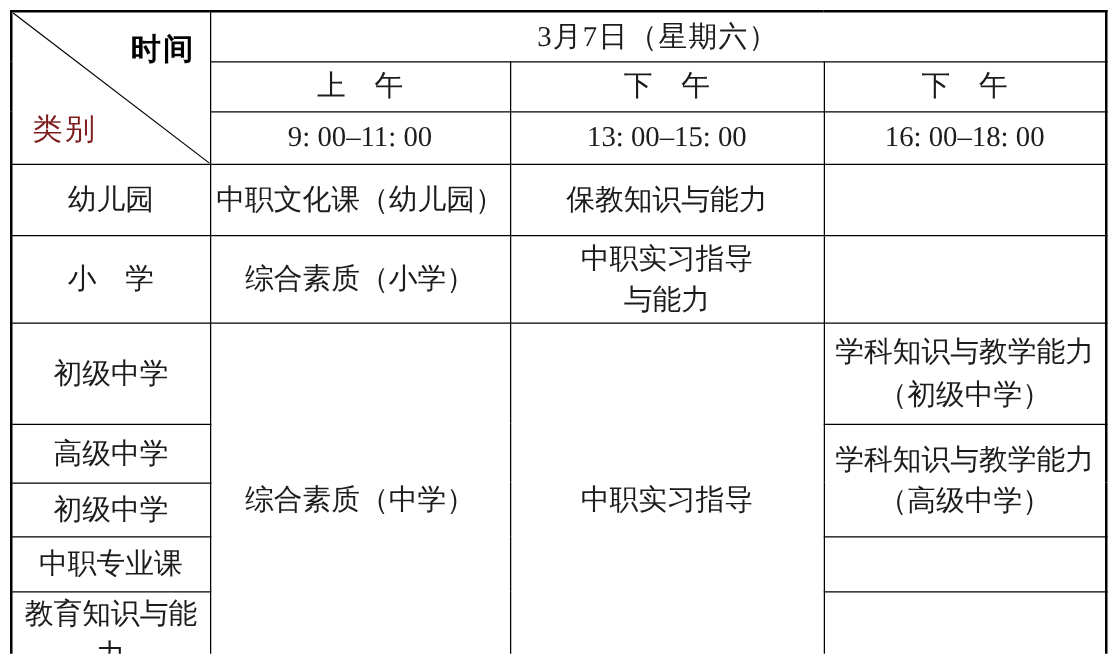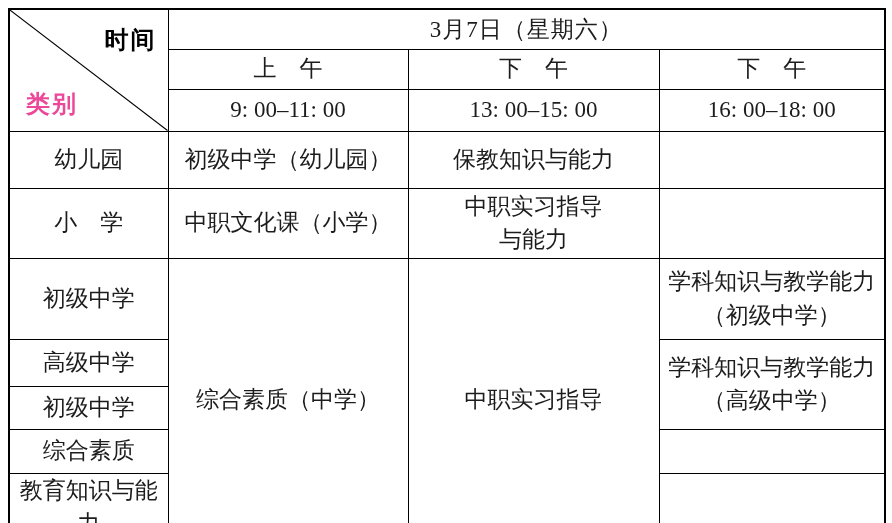--- a/index.html
+++ b/index.html
@@ -80,22 +80,22 @@
     right: 11px;
     font-weight: bold;
     color: #000;
     font-size: 24px;
     letter-spacing: 2px;
   }
   .corner-cat {
     position: absolute;
     bottom: 9px;
     left: 16px;
-    font-weight: bold;
-    color: #ec4899;
+    font-weight: normal;
+    color: #7f1d1d;
     font-size: 24px;
     letter-spacing: 2px;
   }
 </style>
 </head>
 <body>
 
 <div class="page">
   <table class="schedule">
     <colgroup>
@@ -126,28 +126,28 @@
     </tr>
 
     <tr class="r-time">
       <td class="hd">9: 00–11: 00</td>
       <td class="hd">13: 00–15: 00</td>
       <td class="hd">16: 00–18: 00</td>
     </tr>
 
     <tr class="r-kind">
       <td class="lbl">幼儿园</td>
-      <td>初级中学（幼儿园）</td>
+      <td>中职文化课（幼儿园）</td>
       <td>保教知识与能力</td>
       <td></td>
     </tr>
 
     <tr class="r-prim">
       <td class="lbl">小　学</td>
-      <td>中职文化课（小学）</td>
+      <td>综合素质（小学）</td>
       <td>中职实习指导
 与能力</td>
       <td></td>
     </tr>
 
     <tr class="r-jun">
       <td class="lbl">初级中学</td>
       <td rowspan="5">综合素质（中学）</td>
       <td rowspan="5">中职实习指导</td>
       <td>学科知识与教学能力
@@ -158,21 +158,21 @@
       <td class="lbl">高级中学</td>
       <td rowspan="2">学科知识与教学能力
 （高级中学）</td>
     </tr>
 
     <tr class="r-vc">
       <td class="lbl">初级中学</td>
     </tr>
 
     <tr class="r-vm">
-      <td class="lbl">综合素质</td>
+      <td class="lbl">中职专业课</td>
       <td></td>
     </tr>
 
     <tr class="r-vi">
       <td class="lbl">教育知识与能力</td>
       <td></td>
     </tr>
   </tbody>
     </table>
 </div>

